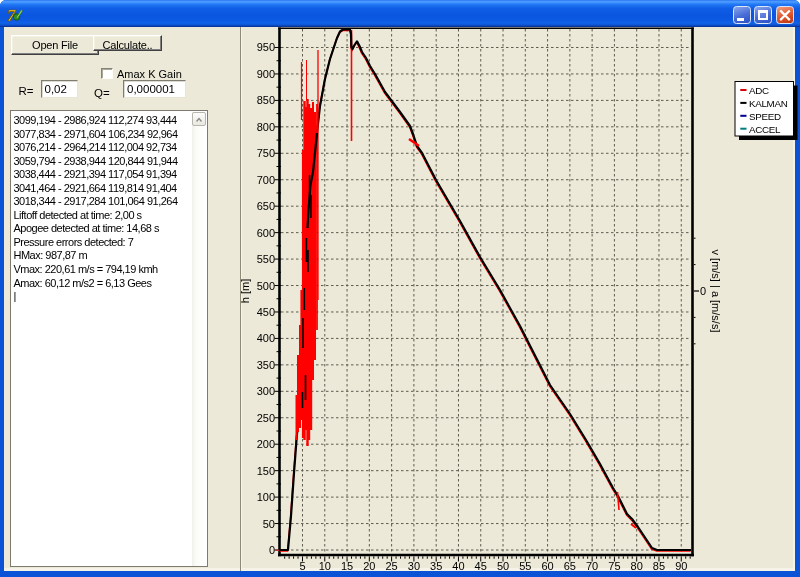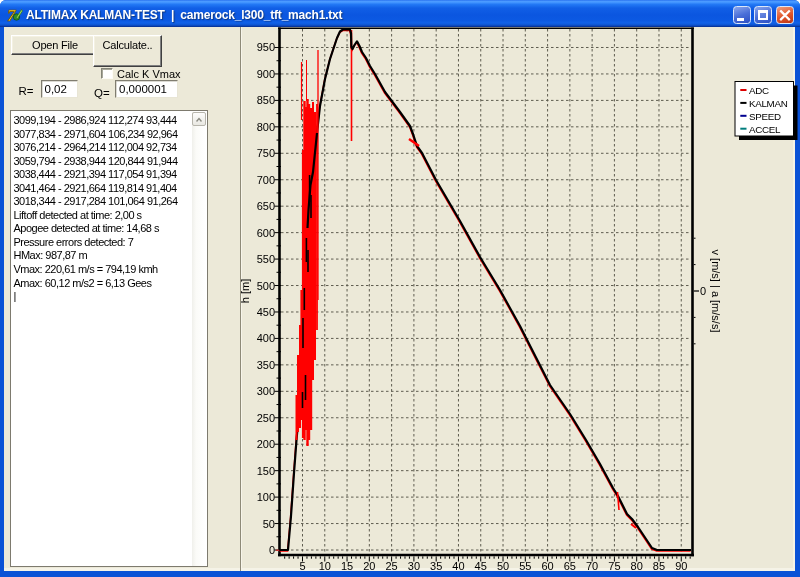--- a/index.html
+++ b/index.html
@@ -43,43 +43,42 @@
  <div id="borders"></div>
  <div id="content"></div>
  <div id="edger"></div>
  <div id="edgeb"></div>
  <div id="titlebar"></div>
  <svg id="titleicon" viewBox="0 0 17 17">
    <text x="0" y="15" font-size="17" font-weight="bold" font-style="italic" fill="#ffd428" stroke="#6a4e00" stroke-width="0.7" font-family="Liberation Serif,serif">7</text>
    <circle cx="9.5" cy="11" r="3.2" fill="#2c8a2c" stroke="#0c4a0c" stroke-width="0.7"></circle>
    <path d="M 9,12 L 14.5,3.5 L 15.5,5 L 10.5,12.5 Z" fill="#9ce05a" stroke="#2c6a14" stroke-width="0.6"></path>
  </svg>
- <div id="titletext">ALTIMAX KALMAN-TEST&nbsp; |&nbsp; camerock_l300_tft_mach1.txt</div>
  <div class="wbtn" id="btnmin">
       <div class="g"></div>
     </div>
  <div class="wbtn" id="btnmax">
       <div class="g"></div>
     </div>
  <div class="wbtn" id="btnclose">
       <svg class="g" viewBox="0 0 16 16" style="position:absolute;left:0;top:0;">
         <path d="M4,3.5 L8,7.5 L12,3.5 L12.8,4.3 L8.8,8.3 L12.8,12.3 L12,13.1 L8,9.1 L4,13.1 L3.2,12.3 L7.2,8.3 L3.2,4.3 Z" fill="#fff" stroke="#fff" stroke-width="1.1"></path>
       </svg>
     </div>
 
  <div class="abs btn" style="left:11px;top:35px;width:88px;height:20px;line-height:19px;">Open File</div>
- <div class="abs btn" style="left:93px;top:35px;width:69px;height:32px;line-height:19px;">Calculate..</div>
+ <div class="abs btn" style="left:93px;top:35px;width:69px;height:16px;line-height:19px;">Calculate..</div>
 
  <div class="abs" style="left:100.5px;top:67.5px;width:12px;height:11.5px;background:#fff;border:1px solid #848478;border-right-color:#fdfcf5;border-bottom-color:#fdfcf5;box-shadow:inset 1px 1px 0 #a8a89a;"></div>
- <div class="abs t" style="left:117px;top:68px;font-size:11px;">Calc K Vmax</div>
+ <div class="abs t" style="left:117px;top:68px;font-size:11px;">Amax K Gain</div>
 
  <div class="abs t" style="left:18.5px;top:85px;font-size:11.5px;">R=</div>
  <div class="abs edit" style="left:40.5px;top:80px;width:37px;height:17.5px;">0,02</div>
  <div class="abs t" style="left:94px;top:87px;font-size:11.5px;">Q=</div>
- <div class="abs edit" style="left:115px;top:80px;width:63px;height:17.5px;">0,000001</div>
+ <div class="abs edit" style="left:123px;top:80px;width:63px;height:17.5px;">0,000001</div>
 
  <div class="abs" id="listbox">
    <div id="listtext">3099,194 - 2986,924 112,274 93,444
 3077,834 - 2971,604 106,234 92,964
 3076,214 - 2964,214 112,004 92,734
 3059,794 - 2938,944 120,844 91,944
 3038,444 - 2921,394 117,054 91,394
 3041,464 - 2921,664 119,814 91,404
 3018,344 - 2917,284 101,064 91,264
 Liftoff detected at time: 2,00 s

